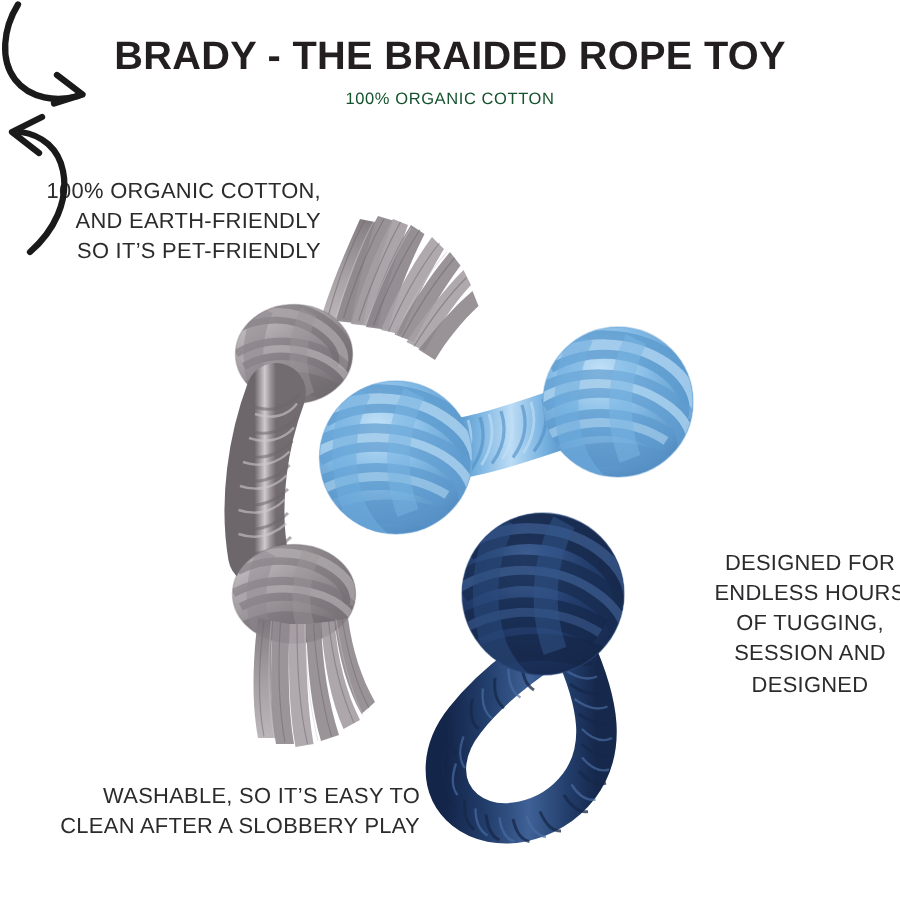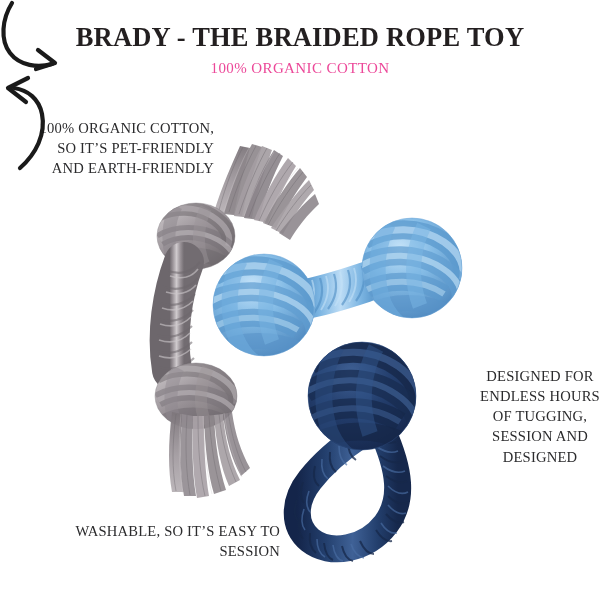--- a/index.html
+++ b/index.html
@@ -7,21 +7,21 @@
     margin: 0;
     padding: 0;
     background: #ffffff;
   }
   #page {
     position: relative;
     width: 600px;
     height: 600px;
     background: #ffffff;
     overflow: hidden;
-    font-family: Liberation Serif, serif;
+    font-family: Liberation Sans, sans-serif;
     color: #231f20;
   }
 
   
   #header {
     position: absolute;
     top: 24px;
     left: 0;
     width: 600px;
     text-align: center;
@@ -29,24 +29,24 @@
   #title {
     font-size: 26.5px;
     font-weight: bold;
     letter-spacing: 0.2px;
     color: #231f20;
     line-height: 1.05;
     white-space: nowrap;
   }
   #subtitle {
     margin-top: 8px;
-    font-size: 15px;
+    font-size: 11px;
     font-weight: normal;
     letter-spacing: 0.4px;
-    color: #ec4899;
+    color: #14532d;
   }
 
   
   .anno {
     position: absolute;
     font-size: 14.6px;
     line-height: 1.38;
     color: #2b2b2d;
     letter-spacing: 0.2px;
   }
@@ -363,35 +363,35 @@
             <path d="M376 348 C 362 374 360 406 370 434" fill="none" stroke="#32558b" stroke-width="16" opacity="0.5"></path>
           </g>
           <circle cx="362" cy="396" r="54" fill="none" stroke="#2b4a7c" stroke-width="1" opacity="0.5"></circle>
         </g>
       </g>
     </svg>
   </div>
 
   <div class="anno" id="anno-organic">
     <div>100% ORGANIC COTTON,</div>
+    <div>AND EARTH-FRIENDLY</div>
     <div>SO IT’S PET-FRIENDLY</div>
-    <div>AND EARTH-FRIENDLY</div>
   </div>
 
   <div class="anno" id="anno-designed">
     <div>DESIGNED FOR</div>
     <div>ENDLESS HOURS</div>
     <div>OF TUGGING,</div>
     <div>SESSION AND</div>
     <div>DESIGNED</div>
   </div>
 
   <div class="anno" id="anno-washable">
     <div>WASHABLE, SO IT’S EASY TO</div>
-    <div>SESSION</div>
+    <div>CLEAN AFTER A SLOBBERY PLAY</div>
   </div>
 
   <div id="arrow-left-wrap">
     <svg class="arrow-svg" width="62" height="76" viewBox="0 0 62 76" xmlns="http://www.w3.org/2000/svg">
       <path d="M12 3 C 2 19 0 40 10 53 C 20 66 38 68 52 64" fill="none" stroke="#1a1a1a" stroke-width="4.2" stroke-linecap="round"></path>
       <path d="M38 50 L 55 63 L 36 69" fill="none" stroke="#1a1a1a" stroke-width="4.2" stroke-linecap="round" stroke-linejoin="round"></path>
     </svg>
   </div>
 
   <div id="arrow-right-wrap">

